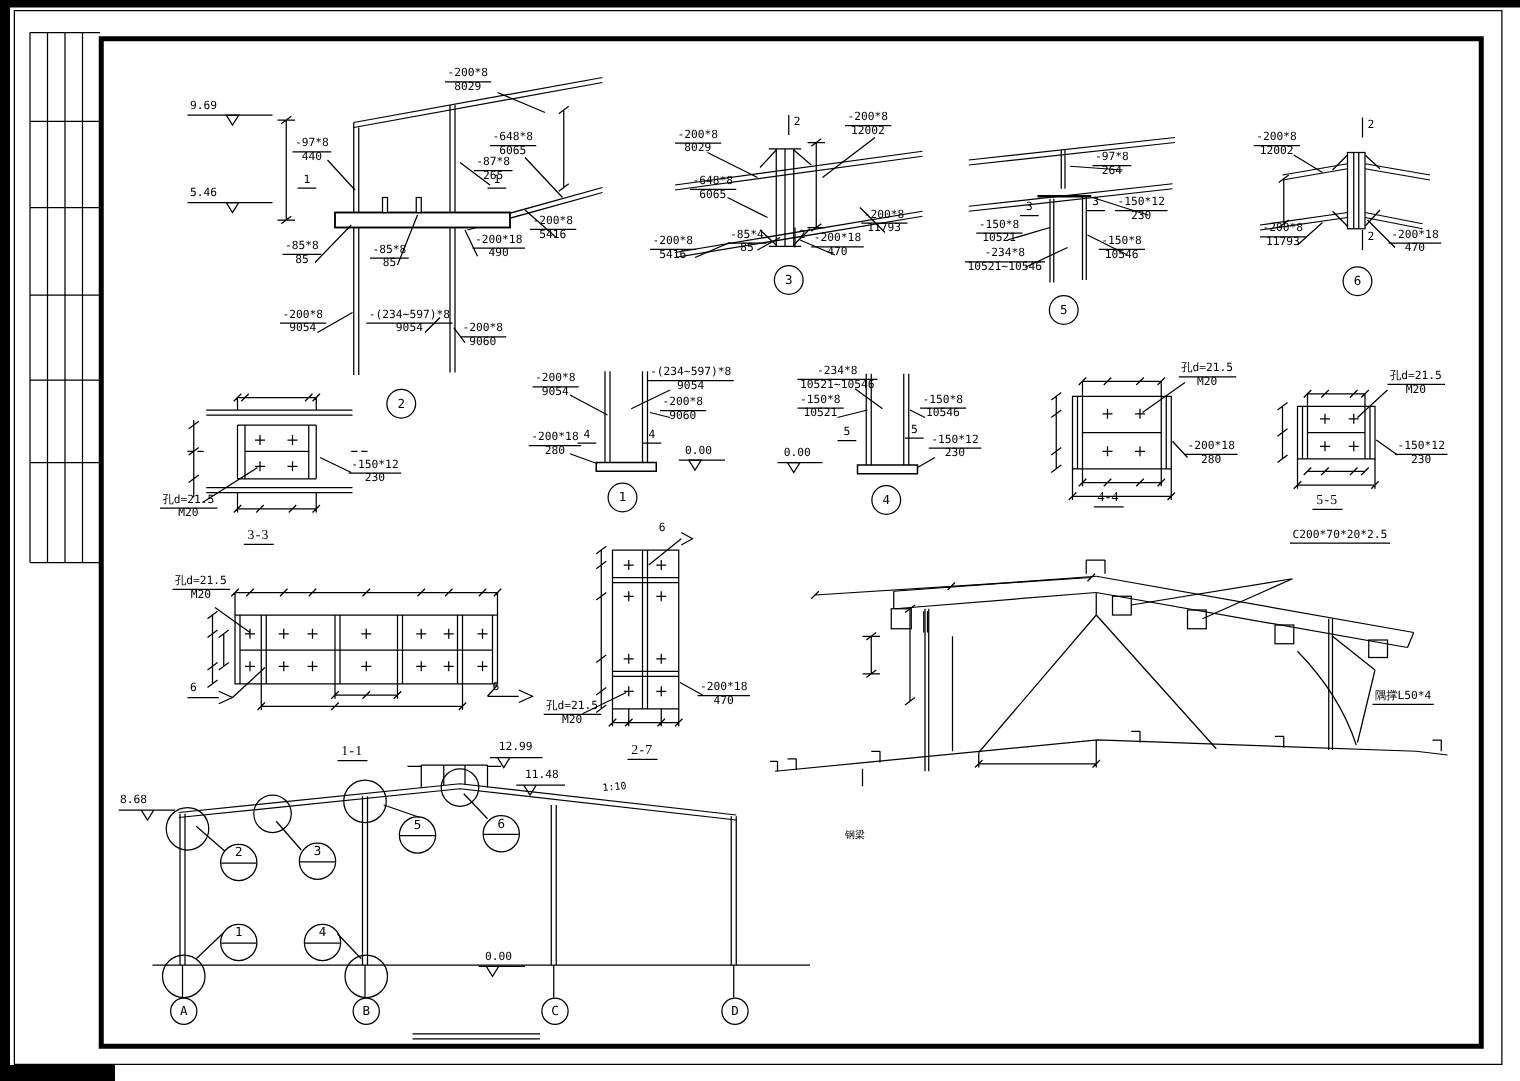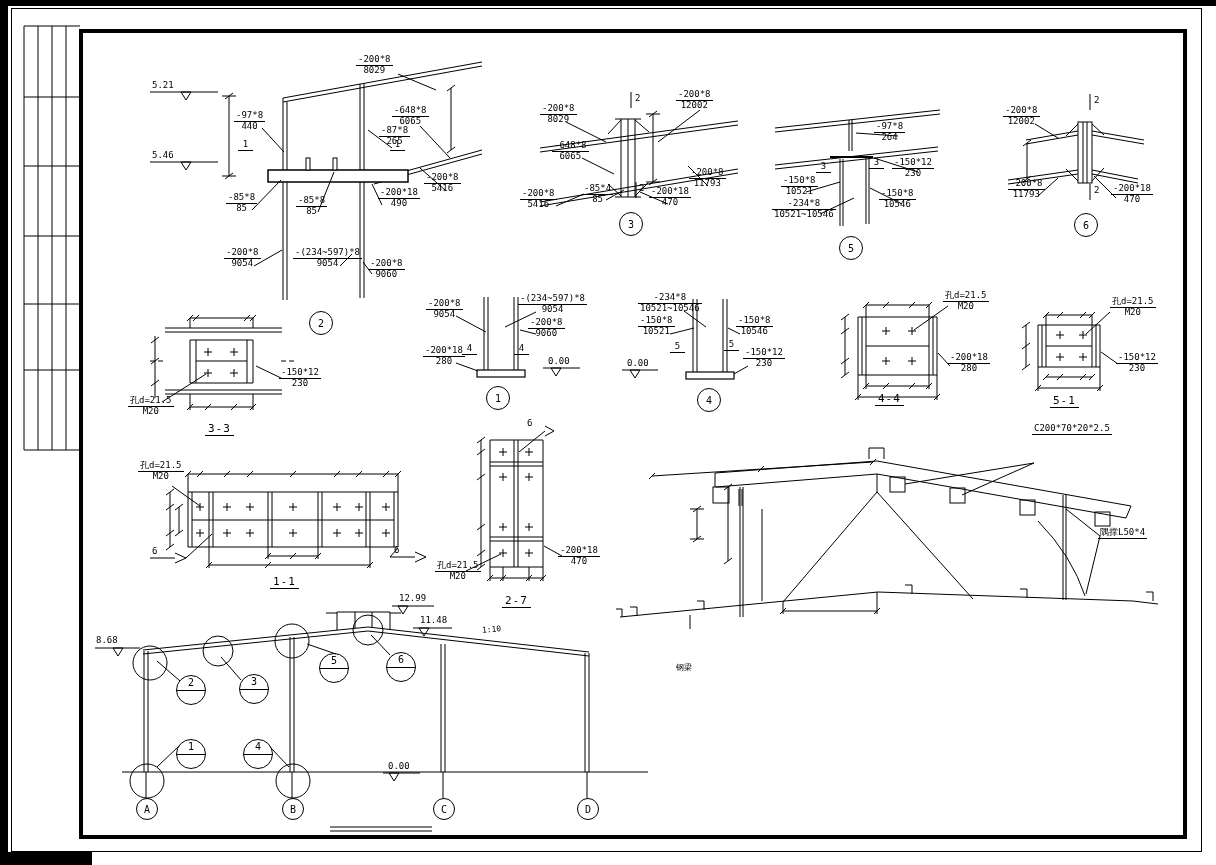--- a/index.html
+++ b/index.html
@@ -7,21 +7,21 @@
        font-family:"DejaVu Sans Mono","DejaVu Sans",monospace;color:#000;}
   svg{position:absolute;left:0;top:0;}
   .ann{position:absolute;text-align:center;line-height:1.1;font-size:9px;white-space:nowrap;z-index:3;}
   .ann .t{display:block;border-bottom:1px solid #000;padding:0 2px;}
   .ann .b{display:block;padding:0 2px;}
   .plain{position:absolute;font-size:9px;white-space:nowrap;z-index:3;line-height:1;}
   .small{font-size:8px;}
   .sec{position:absolute;font-size:9px;line-height:1.1;border-bottom:1px solid #000;
        min-width:15px;text-align:center;z-index:3;}
   .title{position:absolute;font-size:11px;line-height:1.2;border-bottom:1.5px solid #000;
-         padding:0 3px;z-index:3;letter-spacing:1px;}
+         padding:0 3px;z-index:3;letter-spacing:1px;font-family:Liberation Serif, serif;}
   .dbubble{position:absolute;width:22px;height:22px;border:1px solid #000;border-radius:50%;
            font-size:10px;display:flex;align-items:center;justify-content:center;z-index:3;background:transparent;}
   .cbubble{position:absolute;width:28px;height:28px;border:1px solid #000;border-radius:50%;z-index:3;}
   .cbubble .num{position:absolute;left:0;right:0;top:1px;height:12px;text-align:center;
                 font-size:10px;line-height:12px;}
   .cbubble::after{content:"";position:absolute;left:0;right:0;top:50%;border-top:1px solid #000;}
   .gbubble{position:absolute;width:20px;height:20px;border:1px solid #000;border-radius:50%;
            font-size:10px;display:flex;align-items:center;justify-content:center;z-index:3;}
   .rot{transform:rotate(-5deg);}
 </style>
@@ -191,21 +191,21 @@
     <circle cx="147" cy="781" r="17"></circle>
     <circle cx="293" cy="781" r="17"></circle>
     <path d="M95,648 H140 M113,648 L123,648 L118,656 Z"></path>
     <path d="M392,606 H434 M398,606 L408,606 L403,614 Z"></path>
     <path d="M413,628 H452 M419,628 L429,628 L424,636 Z"></path>
     <path d="M383,773 H420 M389,773 L399,773 L394,781 Z"></path>
     <path d="M330,827 H432 M330,831 H432"></path>
   </g>
 </svg>
 
-<div class="plain" style="left:152px;top:81px">5.21</div>
+<div class="plain" style="left:152px;top:81px">9.69</div>
 <div class="plain" style="left:152px;top:151px">5.46</div>
 <div class="ann" style="left:356px;top:55px">
     <span class="t">-200*8</span>
     <span class="b">8029</span>
   </div>
 <div class="ann" style="left:392px;top:106px">
     <span class="t">-648*8</span>
     <span class="b">6065</span>
   </div>
 <div class="ann" style="left:379px;top:126px">
@@ -329,21 +329,21 @@
   </div>
 
 <div class="ann" style="left:128px;top:396px">
     <span class="t">孔d=21.5</span>
     <span class="b">M20</span>
   </div>
 <div class="ann" style="left:279px;top:368px">
     <span class="t">-150*12</span>
     <span class="b">230</span>
   </div>
-<div class="title" style="left:205px;top:422px">3-3</div>
+<div class="title" style="left:195px;top:422px">3-3</div>
 
 <div class="ann" style="left:426px;top:299px">
     <span class="t">-200*8</span>
     <span class="b">9054</span>
   </div>
 <div class="ann" style="left:518px;top:294px">
     <span class="t">-(234~597)*8</span>
     <span class="b">9054</span>
   </div>
 <div class="ann" style="left:528px;top:318px">
@@ -395,45 +395,45 @@
 <div class="title" style="left:875px;top:392px">4-4</div>
 
 <div class="ann" style="left:1110px;top:297px">
     <span class="t">孔d=21.5</span>
     <span class="b">M20</span>
   </div>
 <div class="ann" style="left:1116px;top:353px">
     <span class="t">-150*12</span>
     <span class="b">230</span>
   </div>
-<div class="title" style="left:1050px;top:394px">5-1</div>
+<div class="title" style="left:1050px;top:394px">5-5</div>
 
 <div class="ann" style="left:138px;top:461px">
     <span class="t">孔d=21.5</span>
     <span class="b">M20</span>
   </div>
 <div class="plain" style="left:152px;top:547px">6</div>
 <div class="plain" style="left:394px;top:546px">6</div>
-<div class="title" style="left:270px;top:575px">1-1</div>
+<div class="title" style="left:270px;top:595px">1-1</div>
 
 <div class="ann" style="left:558px;top:546px">
     <span class="t">-200*18</span>
     <span class="b">470</span>
   </div>
 <div class="ann" style="left:435px;top:561px">
     <span class="t">孔d=21.5</span>
     <span class="b">M20</span>
   </div>
 <div class="plain" style="left:527px;top:419px">6</div>
 <div class="title" style="left:502px;top:594px">2-7</div>
 
 <div class="ann" style="left:1032px;top:424px">
     <span class="t">C200*70*20*2.5</span>
   </div>
-<div class="ann" style="left:1098px;top:528px">
+<div class="ann" style="left:1098px;top:553px">
     <span class="t">隅撑L50*4</span>
   </div>
 <div class="plain small" style="left:676px;top:664px">钢梁</div>
 
 <div class="plain" style="left:96px;top:636px">8.68</div>
 <div class="plain" style="left:399px;top:594px">12.99</div>
 <div class="plain" style="left:420px;top:616px">11.48</div>
 <div class="plain" style="left:388px;top:762px">0.00</div>
 <div class="plain small rot" style="left:482px;top:626px">1:10</div>
 

